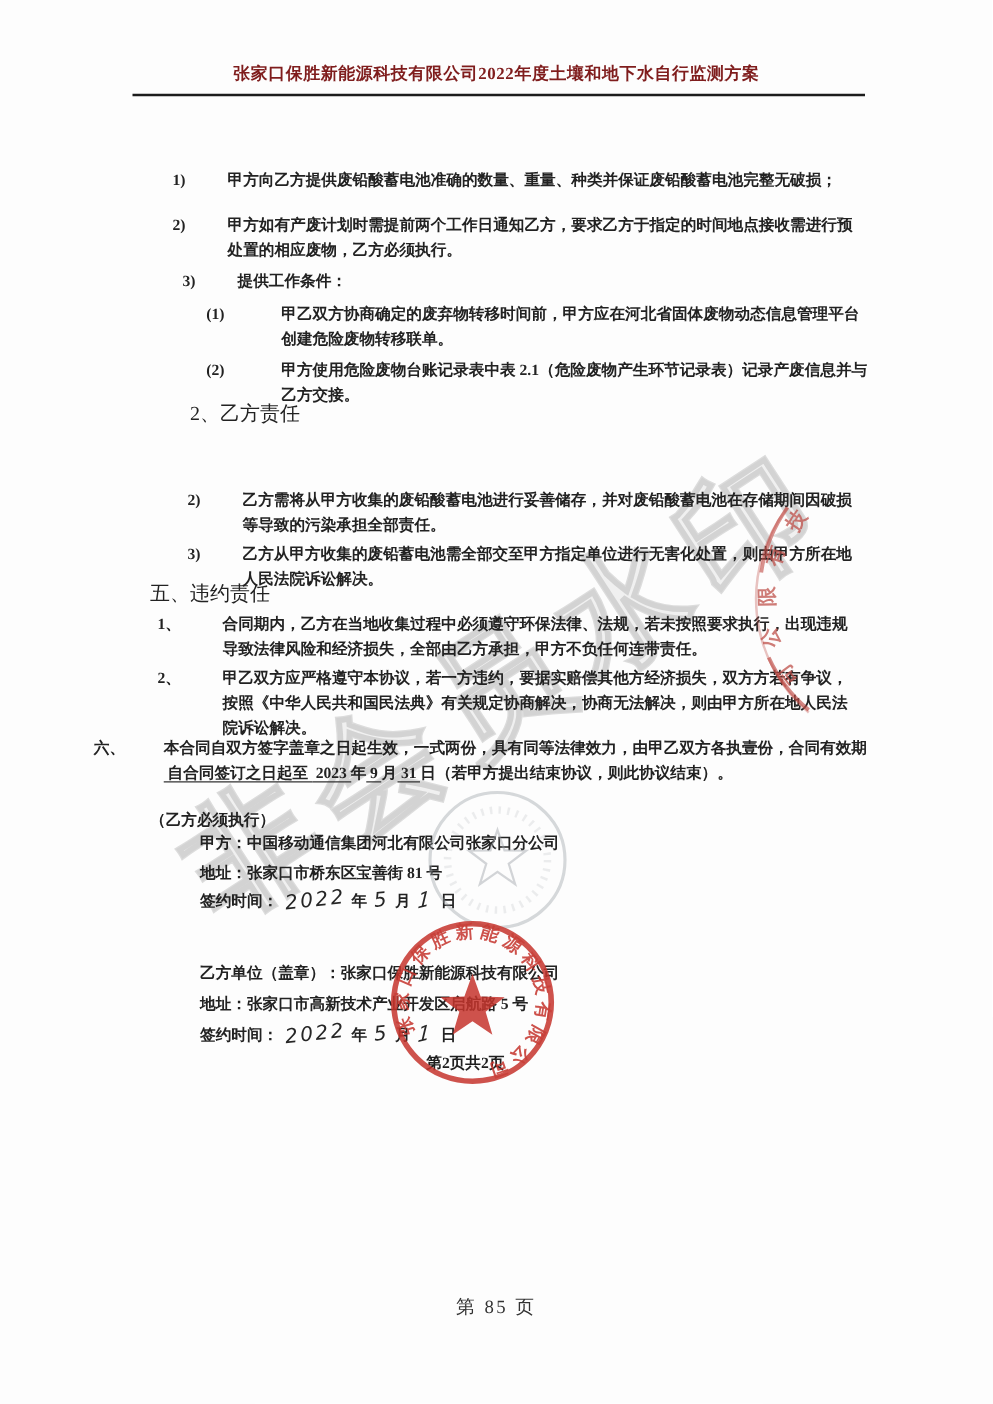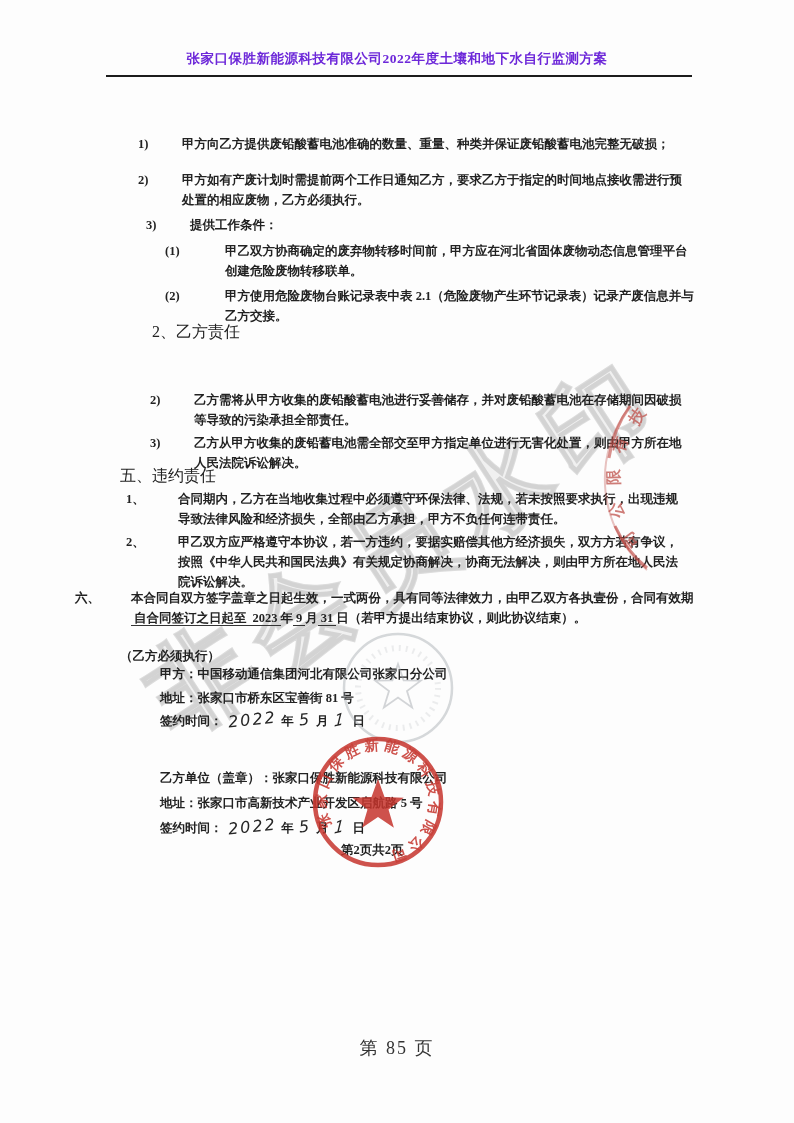--- a/index.html
+++ b/index.html
@@ -3,21 +3,21 @@
 <meta charset="utf-8">
 <style>
   html,body{margin:0;padding:0;background:#ffffff;}
   .page{
     position:relative;width:794px;height:1123px;background:#fdfdfd;overflow:hidden;
     font-family:"Liberation Serif",serif;color:#1e1e1e;
   }
   
   .header-title{
     position:absolute;top:50px;left:0;width:100%;text-align:center;
-    font-size:13.5px;font-weight:700;letter-spacing:.5px;color:#6d28d9;
+    font-size:13.5px;font-weight:700;letter-spacing:.5px;color:#7f1d1d;
   }
   .header-rule{position:absolute;top:75px;left:106px;width:586px;height:2px;background:#1c1c1c;}
   
   .watermark{
     position:absolute;left:110px;top:478px;width:590px;text-align:center;white-space:nowrap;
     transform:rotate(-33deg);font-family:"Liberation Sans",sans-serif;font-weight:700;
     font-size:104px;letter-spacing:14px;color:rgba(150,150,150,0.12);
     -webkit-text-stroke:2px rgba(135,135,135,0.28);pointer-events:none;z-index:1;
   }
   
@@ -28,21 +28,21 @@
   .hang26{padding-left:26px;text-indent:-26px;} .hang26 .lbl{width:26px;}
   .hang28{padding-left:28px;text-indent:-28px;} .hang28 .lbl{width:28px;}
   .sec-title{font-size:16px;font-weight:400;}
   .u{border-bottom:1.5px solid #333;padding:0 3px;}
   .hand{
     display:inline-block;font-family:"DejaVu Sans",sans-serif;font-style:italic;font-weight:400;
     font-size:16px;letter-spacing:2px;transform:rotate(-6deg);margin:0 5px;color:#262626;
   }
   .hand-day{transform:rotate(-14deg) skewX(-18deg);margin:0 6px;}
   .pagenote{position:absolute;left:341px;top:842px;font-size:12.5px;font-weight:700;z-index:4;}
-  .footer-pn{position:absolute;top:1036px;left:0;width:100%;text-align:center;font-size:18px;color:#333;letter-spacing:2px;}
+  .footer-pn{position:absolute;top:1036px;left:0;width:100%;text-align:center;font-size:15px;color:#333;letter-spacing:2px;}
   
   .stamp{position:absolute;pointer-events:none;}
   .stamp-grey{left:340px;top:630px;z-index:3;opacity:.8;}
   .stamp-red{left:308px;top:732px;z-index:5;opacity:.94;}
   .stamp-partial{left:585px;top:398px;z-index:3;}
 </style>
 </head>
 <body>
 
 <div class="page">

